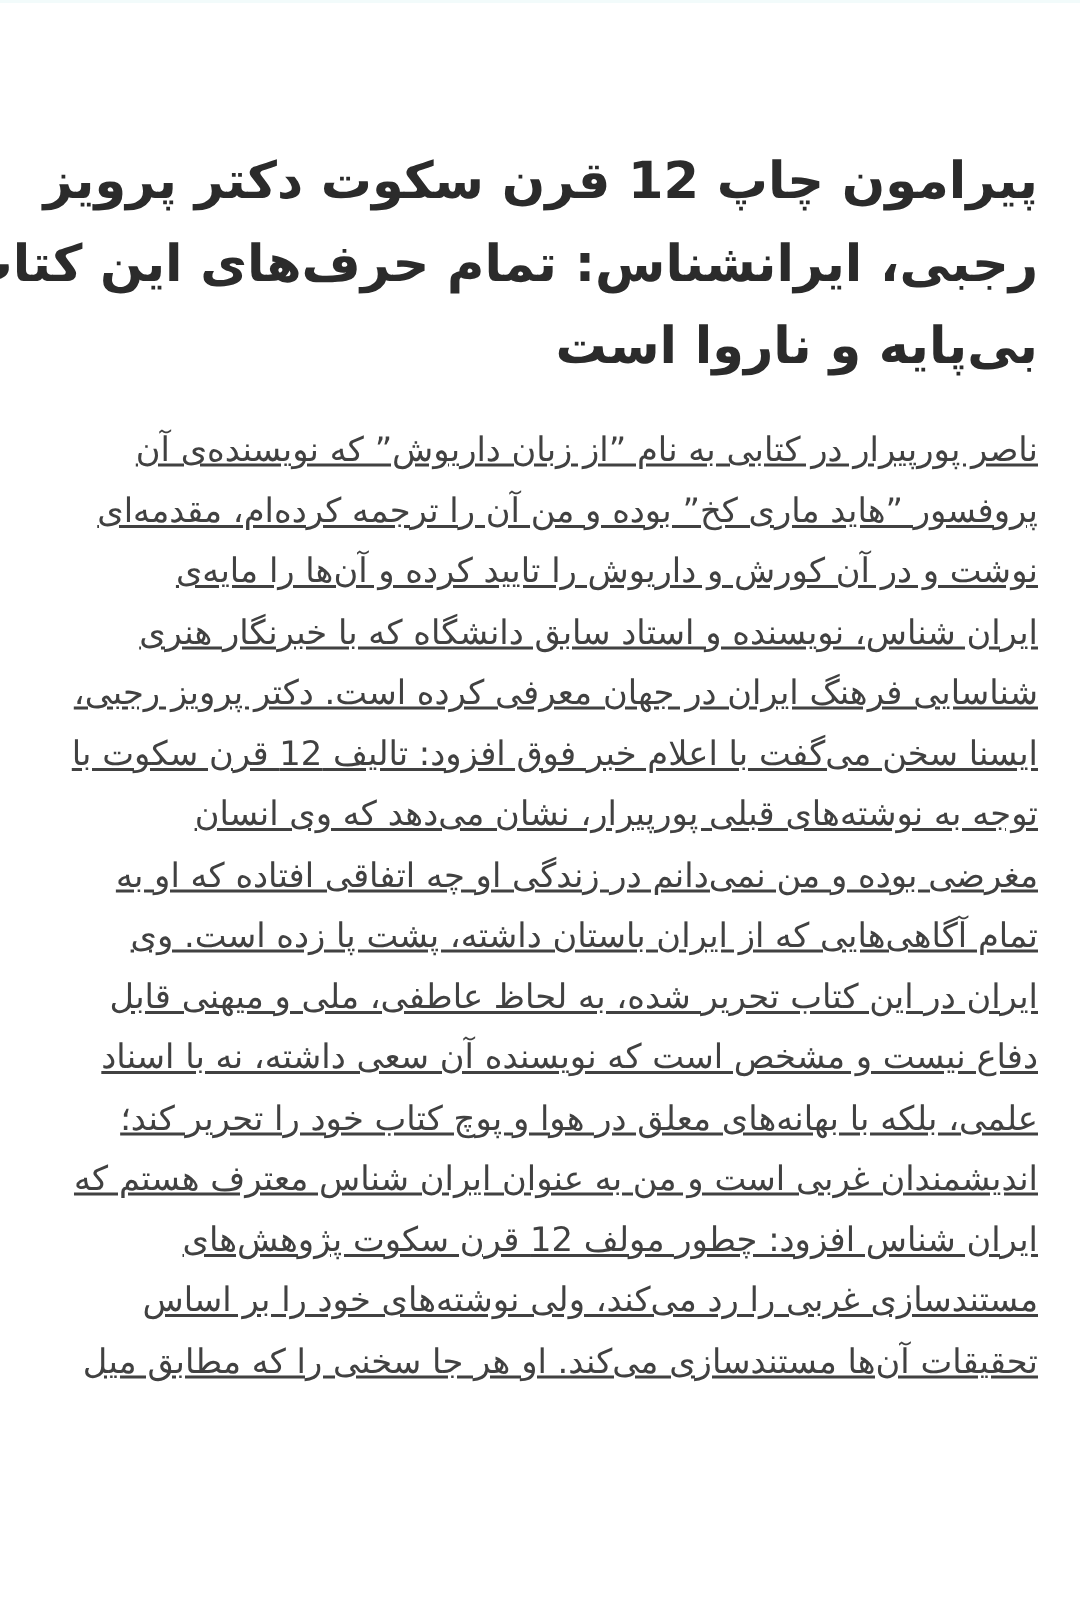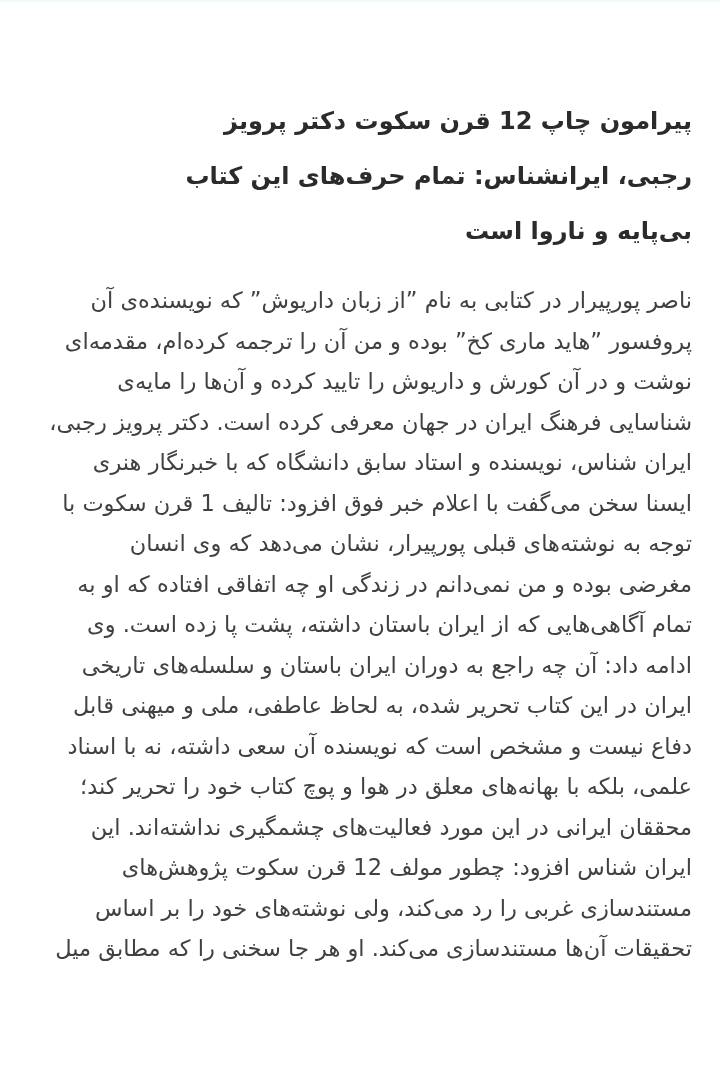--- a/index.html
+++ b/index.html
@@ -24,69 +24,69 @@
     height: 2px;
     width: 100%;
     background: #f2fbfb;
   }
   .content {
     padding: 0 28px 0 22px;
   }
   h1.article-title {
     margin: 92px 0 0 0;
     padding: 0;
-    font-size: 24px;
+    font-size: 34px;
     font-weight: bold;
     color: #2b2b2b;
     line-height: 55px;
     text-align: right;
   }
   h1.article-title .tline {
     display: block;
     white-space: nowrap;
   }
   .article-body {
     margin-top: 21px;
     font-size: 22.5px;
     color: #414141;
     line-height: 40.5px;
     text-align: right;
   }
   .article-body .bline {
     display: block;
     white-space: nowrap;
+    text-decoration: underline;
   }
 </style>
 </head>
 <body>
 
 <div class="page">
   <div class="top-accent"></div>
   <div class="content">
 
     <h1 class="article-title">
       <span class="tline">پیرامون چاپ 12 قرن سکوت دکتر پرویز</span>
       <span class="tline">رجبی، ایرانشناس: تمام حرف‌های این کتاب</span>
       <span class="tline">بی‌پایه و ناروا است</span>
     </h1>
 
     <div class="article-body">
       <span class="bline">ناصر پورپیرار در کتابی به نام ”از زبان داریوش” که نویسنده‌ی آن</span>
       <span class="bline">پروفسور ”هاید ماری کخ” بوده و من آن را ترجمه کرده‌ام، مقدمه‌ای</span>
       <span class="bline">نوشت و در آن کورش و داریوش را تایید کرده و آن‌ها را مایه‌ی</span>
+      <span class="bline">ایران شناس، نویسنده و استاد سابق دانشگاه که با خبرنگار هنری</span>
       <span class="bline">شناسایی فرهنگ ایران در جهان معرفی کرده است. دکتر پرویز رجبی،</span>
-      <span class="bline">ایران شناس، نویسنده و استاد سابق دانشگاه که با خبرنگار هنری</span>
-      <span class="bline">ایسنا سخن می‌گفت با اعلام خبر فوق افزود: تالیف 1 قرن سکوت با</span>
+      <span class="bline">ایسنا سخن می‌گفت با اعلام خبر فوق افزود: تالیف 12 قرن سکوت با</span>
       <span class="bline">توجه به نوشته‌های قبلی پورپیرار، نشان می‌دهد که وی انسان</span>
       <span class="bline">مغرضی بوده و من نمی‌دانم در زندگی او چه اتفاقی افتاده که او به</span>
       <span class="bline">تمام آگاهی‌هایی که از ایران باستان داشته، پشت پا زده است. وی</span>
-      <span class="bline">ادامه داد: آن چه راجع به دوران ایران باستان و سلسله‌های تاریخی</span>
       <span class="bline">ایران در این کتاب تحریر شده، به لحاظ عاطفی، ملی و میهنی قابل</span>
       <span class="bline">دفاع نیست و مشخص است که نویسنده آن سعی داشته، نه با اسناد</span>
       <span class="bline">علمی، بلکه با بهانه‌های معلق در هوا و پوچ کتاب خود را تحریر کند؛</span>
-      <span class="bline">محققان ایرانی در این مورد فعالیت‌های چشمگیری نداشته‌اند. این</span>
+      <span class="bline">اندیشمندان غربی است و من به عنوان ایران شناس معترف هستم که</span>
       <span class="bline">ایران شناس افزود: چطور مولف 12 قرن سکوت پژوهش‌های</span>
       <span class="bline">مستندسازی غربی را رد می‌کند، ولی نوشته‌های خود را بر اساس</span>
       <span class="bline">تحقیقات آن‌ها مستندسازی می‌کند. او هر جا سخنی را که مطابق میل</span>
     </div>
 
   </div>
 </div>
 
 </body></html>

